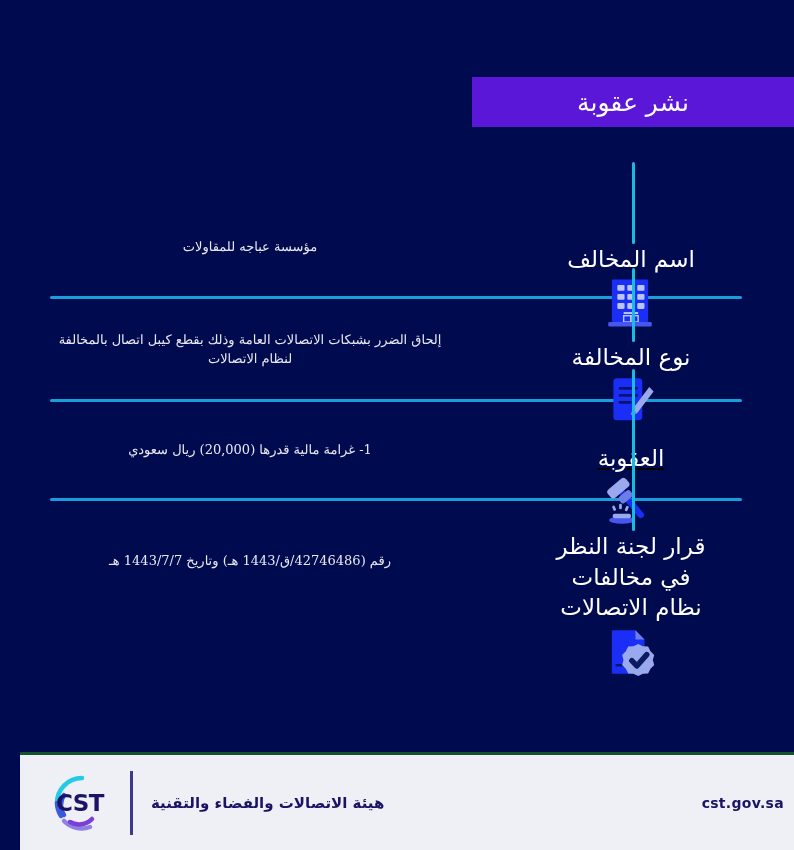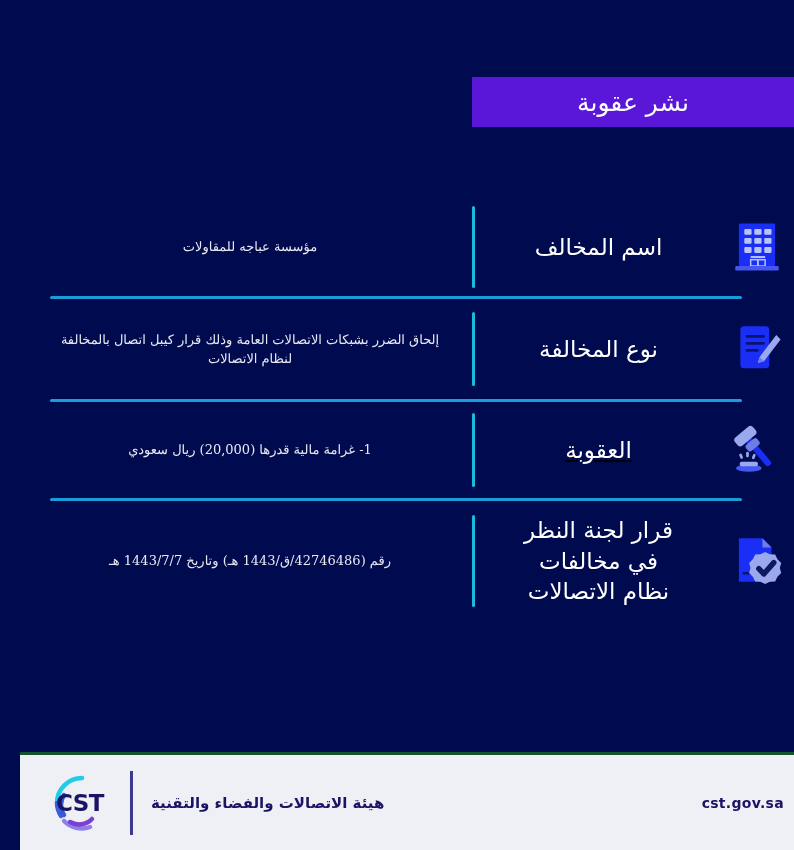--- a/index.html
+++ b/index.html
@@ -38,20 +38,21 @@
     position:relative;
     display:flex;
     flex-direction:row;
     align-items:center;
     width:794px;
   }
   .row-label-side{
     width:334px;
     margin-left:460px;
     display:flex;
+    flex-direction:column;
     align-items:center;
     justify-content:flex-start;
     position:relative;
     box-sizing:border-box;
     padding-left:12px;
   }
   .vbar{
     width:3px;
     background:#18bcdc;
     border-radius:2px;
@@ -185,21 +186,21 @@
             <rect x="8" y="53" width="48" height="5" rx="1.5" fill="#4657ef"></rect>
           </svg>
         </div>
       </div>
     </div>
     <div class="sep"></div>
 
     <div class="row r2">
       <div class="row-value">
         <div>
-          <span>إلحاق الضرر بشبكات الاتصالات العامة وذلك قرار كيبل اتصال بالمخالفة</span>
+          <span>إلحاق الضرر بشبكات الاتصالات العامة وذلك بقطع كيبل اتصال بالمخالفة</span>
           <span>لنظام الاتصالات</span>
         </div>
       </div>
       <div class="row-label-side">
         <div class="vbar" style="height:74px"></div>
         <div class="row-label">نوع المخالفة</div>
         <div class="row-icon">
           <svg width="56" height="58" viewBox="0 0 64 64" aria-hidden="true">
             <rect x="13" y="6" width="33" height="48" rx="4" fill="#1a2ef5"></rect>
             <g fill="#0a1470">

